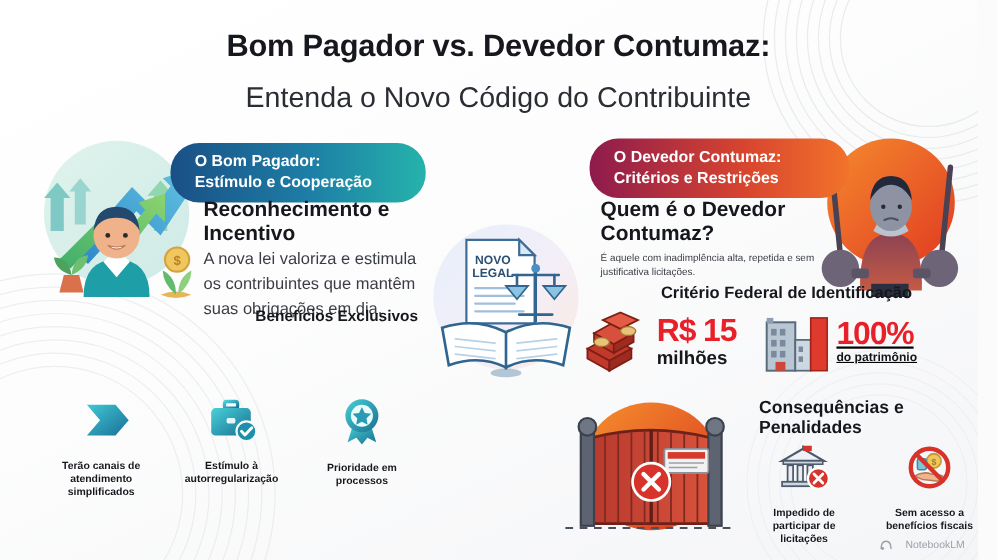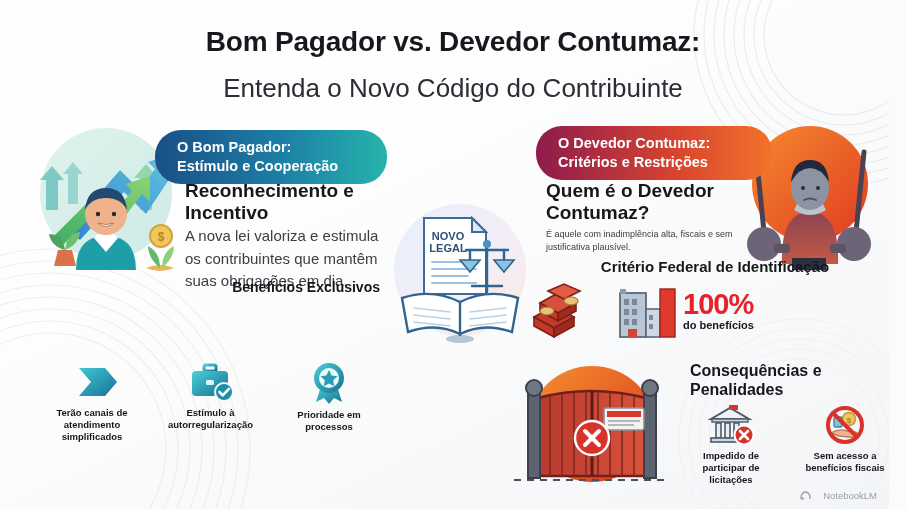--- a/index.html
+++ b/index.html
@@ -37,21 +37,21 @@
   .lead-p{position:absolute;color:#3a3d44;}
 
   .h-reconhece{left:185px;top:180px;width:210px;font-size:19px;line-height:1.18;}
   .p-reconhece{left:185px;top:225px;width:200px;font-size:15px;line-height:1.5;}
 
   .h-beneficios{left:35px;top:279px;width:345px;font-size:14px;text-align:right;}
   .p-beneficios{left:48px;top:310px;width:320px;font-size:11.5px;line-height:1.45;text-align:center;}
 
   .icon-row{position:absolute;display:flex;}
   .icon-cell{display:flex;flex-direction:column;align-items:center;}
-  .icon-cap{font-size:9.5px;font-weight:bold;color:#15171c;text-align:center;line-height:1.25;margin-top:5px;}
+  .icon-cap{font-size:9.5px;font-weight:bold;color:#15171c;text-align:center;line-height:1.25;margin-top:16px;}
 
   .row-benef{left:38px;top:362px;width:345px;justify-content:space-between;}
   .row-benef .icon-cell{width:108px;}
 
   
   .h-quem{left:546px;top:180px;width:215px;font-size:19px;line-height:1.18;}
   .p-quem{left:546px;top:228px;width:216px;font-size:9px;line-height:1.45;}
 
   .h-criterio{left:530px;top:258px;width:370px;font-size:15px;text-align:center;font-weight:bold;color:#15171c;position:absolute;}
 
@@ -308,64 +308,68 @@
   </svg>
 
   <div class="banner banner-right">
     <span>
       <span>O Devedor Contumaz:</span><br>
       <span>Critérios e Restrições</span>
     </span>
   </div>
 
   <div class="lead-h h-quem">Quem é o Devedor Contumaz?</div>
-  <div class="lead-p p-quem">É aquele com inadimplência alta, fiscais e sem justificativa plausível.</div>
+  <div class="lead-p p-quem">É aquele com inadimplência alta, repetida e sem justificativa licitações.</div>
 
   <div class="h-criterio">Critério Federal de Identificação</div>
 
   <div class="stats">
     <div class="stat">
       <svg width="62" height="56" viewBox="0 0 62 56">
         <g fill="#c0392b" stroke="#7e1f16" stroke-width="1.6">
           <path d="M4 34 l20 -11 l20 11 l-20 11 Z"></path>
           <path d="M4 34 v9 l20 11 v-9 Z"></path>
             <path d="M44 34 v9 l-20 11 v-9 Z" fill="#9e2b1f"></path>
           <path d="M10 20 l18 -10 l18 10 l-18 10 Z" fill="#d94f3d"></path>
           <path d="M10 20 v8 l18 10 v-8 Z"></path>
             <path d="M46 20 v8 l-18 10 v-8 Z" fill="#9e2b1f"></path>
           <path d="M18 8 l16 -7 l16 7 l-16 8 Z" fill="#e45c45"></path>
         </g>
         <g fill="#e8c27a" stroke="#a5772c" stroke-width="1.2">
           <ellipse cx="17" cy="28" rx="7" ry="4"></ellipse>
             <ellipse cx="41" cy="18" rx="7" ry="4"></ellipse>
         </g>
       </svg>
-    </div>
-    <div class="stat" style="margin-left:24px;">
+      <div class="stat-txt">
+        <div class="stat-big" style="color:#e8202a">R$ 15</div>
+        <div class="stat-sub">milhões</div>
+      </div>
+    </div>
+    <div class="stat" style="margin-left:24px;text-decoration:underline;">
       <svg width="62" height="56" viewBox="0 0 62 56">
         <rect x="4" y="10" width="26" height="44" fill="#b9c6d4" stroke="#5a6a7d" stroke-width="1.8"></rect>
         <rect x="30" y="26" width="14" height="28" fill="#cdd8e3" stroke="#5a6a7d" stroke-width="1.6"></rect>
         <g fill="#7a8a9c">
           <rect x="8" y="16" width="5" height="6"></rect>
             <rect x="16" y="16" width="5" height="6"></rect>
           <rect x="8" y="26" width="5" height="6"></rect>
             <rect x="16" y="26" width="5" height="6"></rect>
           <rect x="8" y="36" width="5" height="6"></rect>
             <rect x="16" y="36" width="5" height="6"></rect>
           <rect x="33" y="32" width="4" height="5"></rect>
             <rect x="33" y="41" width="4" height="5"></rect>
         </g>
         <rect x="12" y="46" width="9" height="8" fill="#d0473a"></rect>
         <rect x="4" y="6" width="6" height="5" fill="#8e9db0"></rect>
         <rect x="44" y="6" width="15" height="48" fill="#e03a2e"></rect>
         <rect x="44" y="6" width="15" height="48" fill="none" stroke="#9d2217" stroke-width="1.4"></rect>
       </svg>
       <div class="stat-txt">
         <div class="stat-big" style="color:#e8202a">100%</div>
-        <div class="stat-sub small">do benefícios</div>
+        <div class="stat-sub small">do patrimônio</div>
       </div>
     </div>
   </div>
 
   <svg width="180" height="142" viewBox="0 0 180 142" style="position:absolute;left:500px;top:350px;">
     <defs>
       <linearGradient id="gatebg" x1="0" y1="0" x2="1" y2="1">
         <stop offset="0" stop-color="#f5912d"></stop>
           <stop offset="1" stop-color="#d8301f"></stop>
       </linearGradient>

